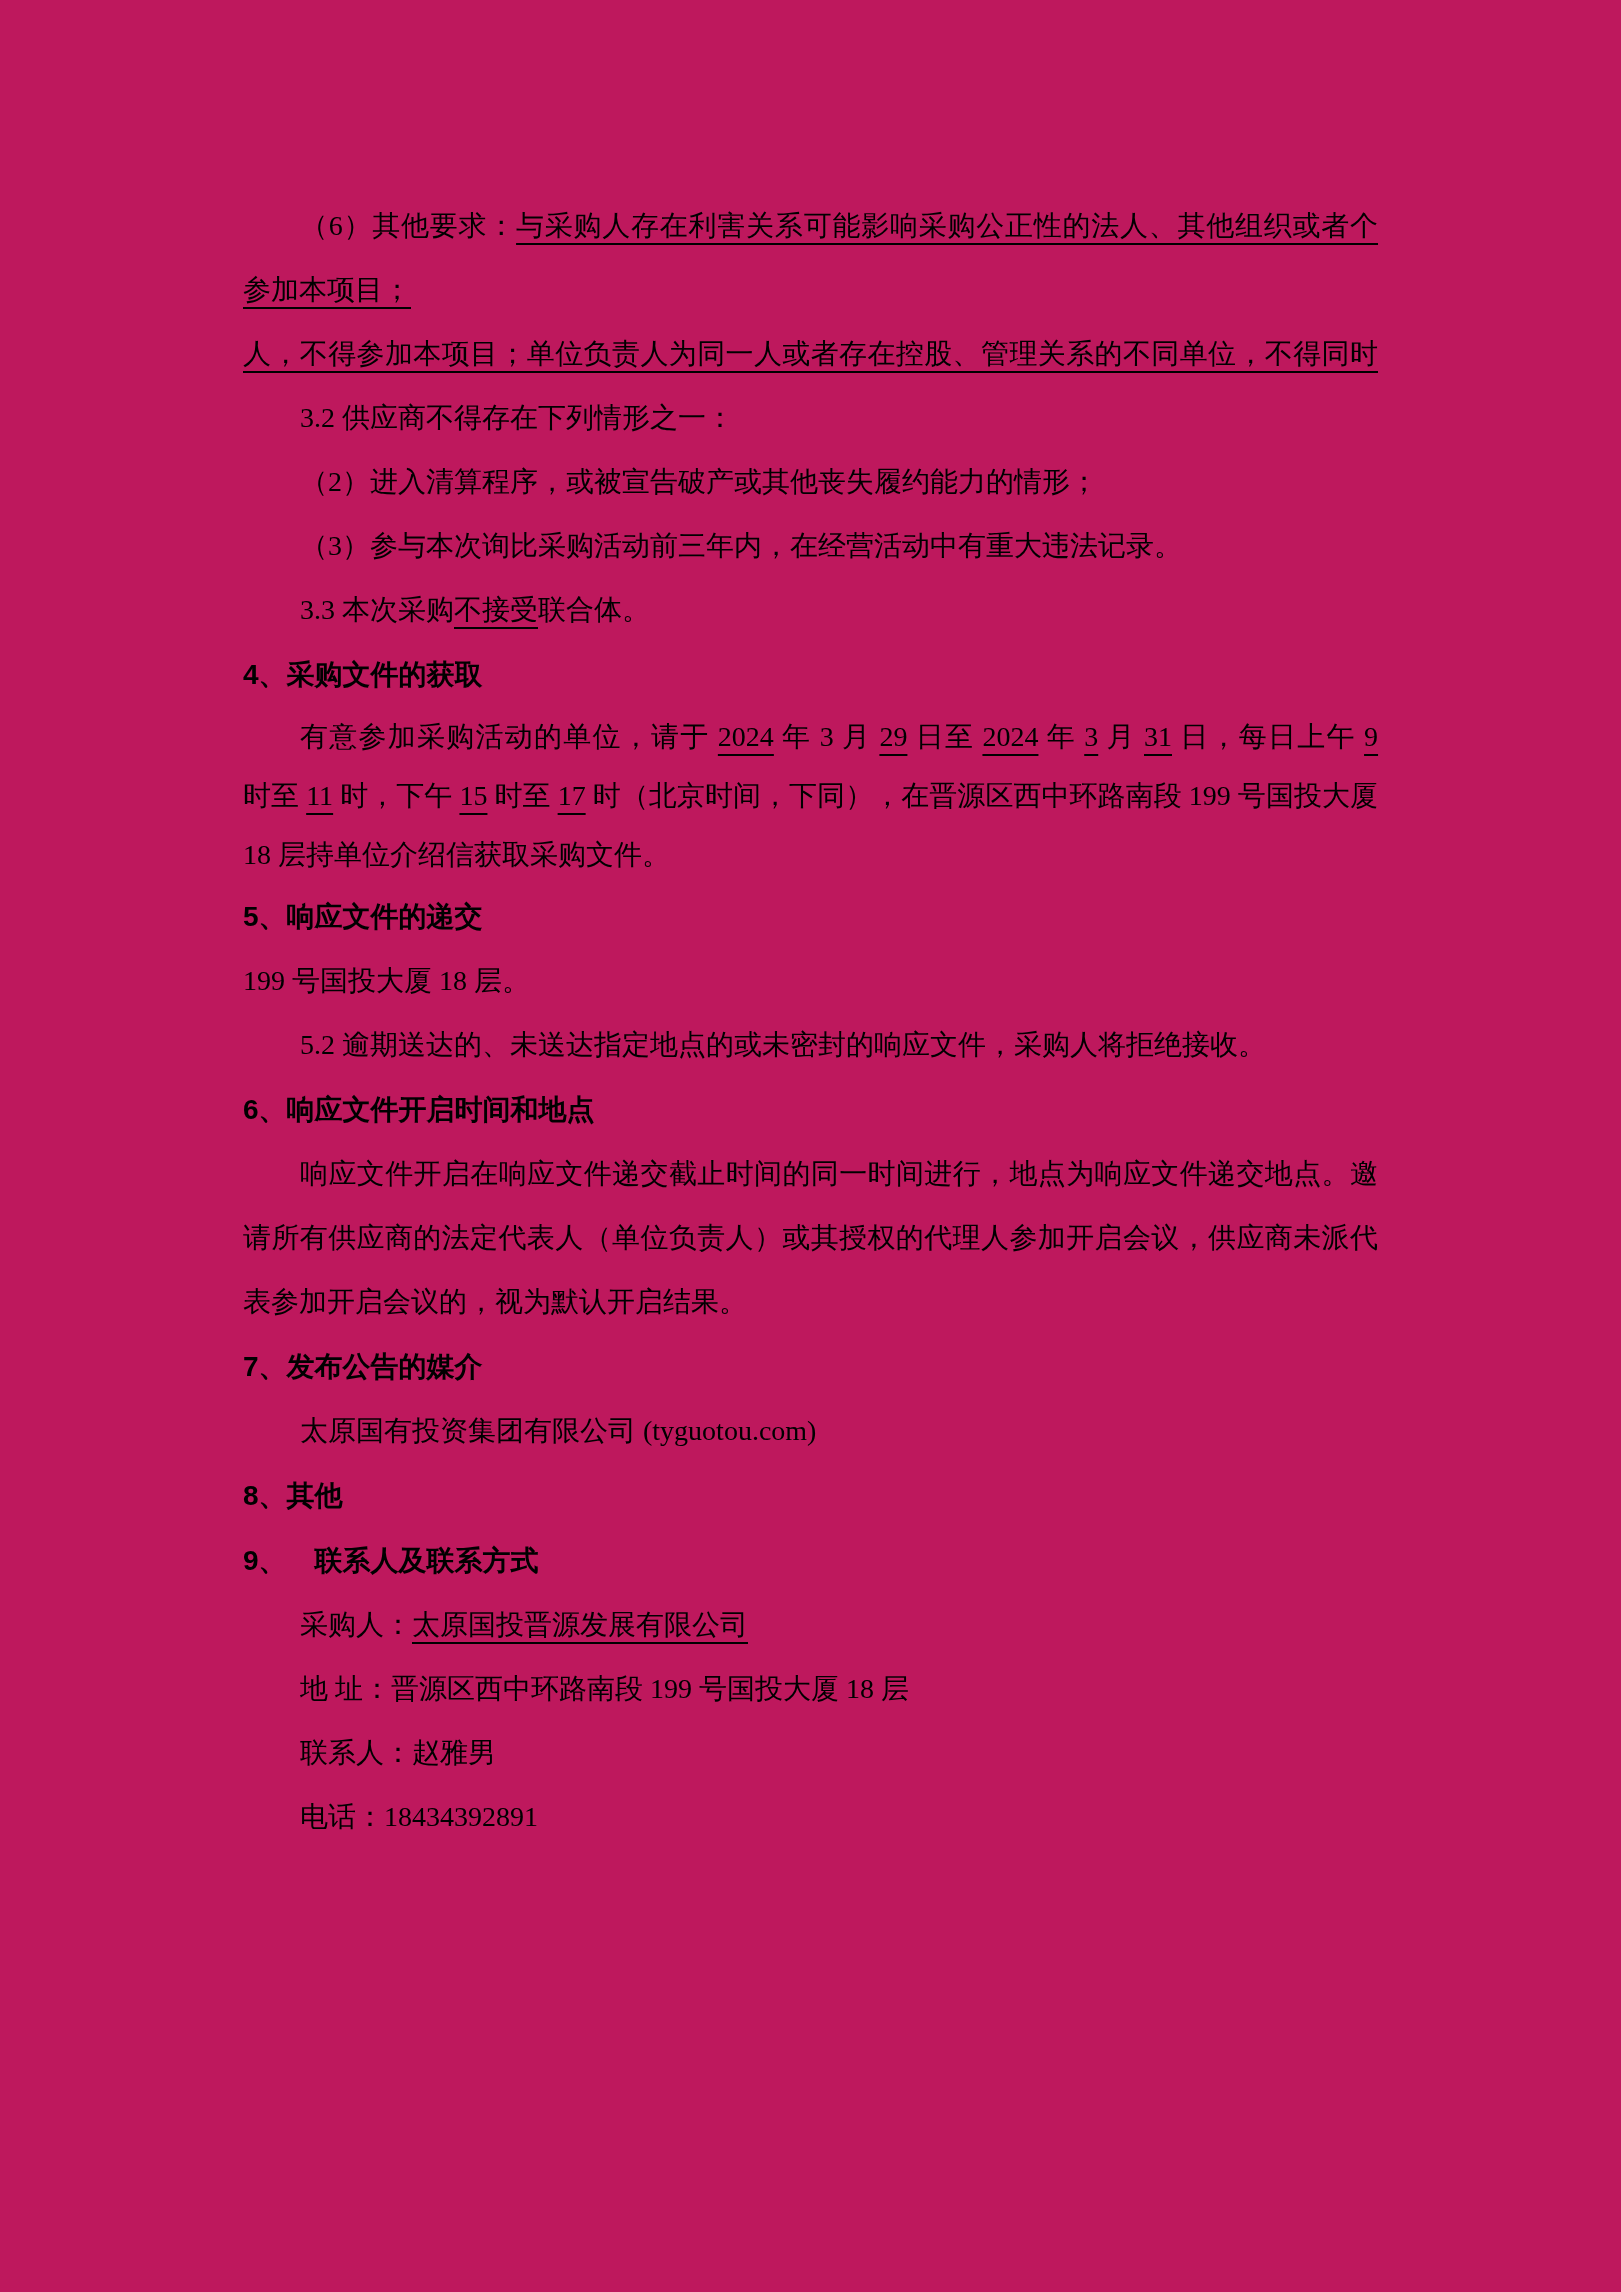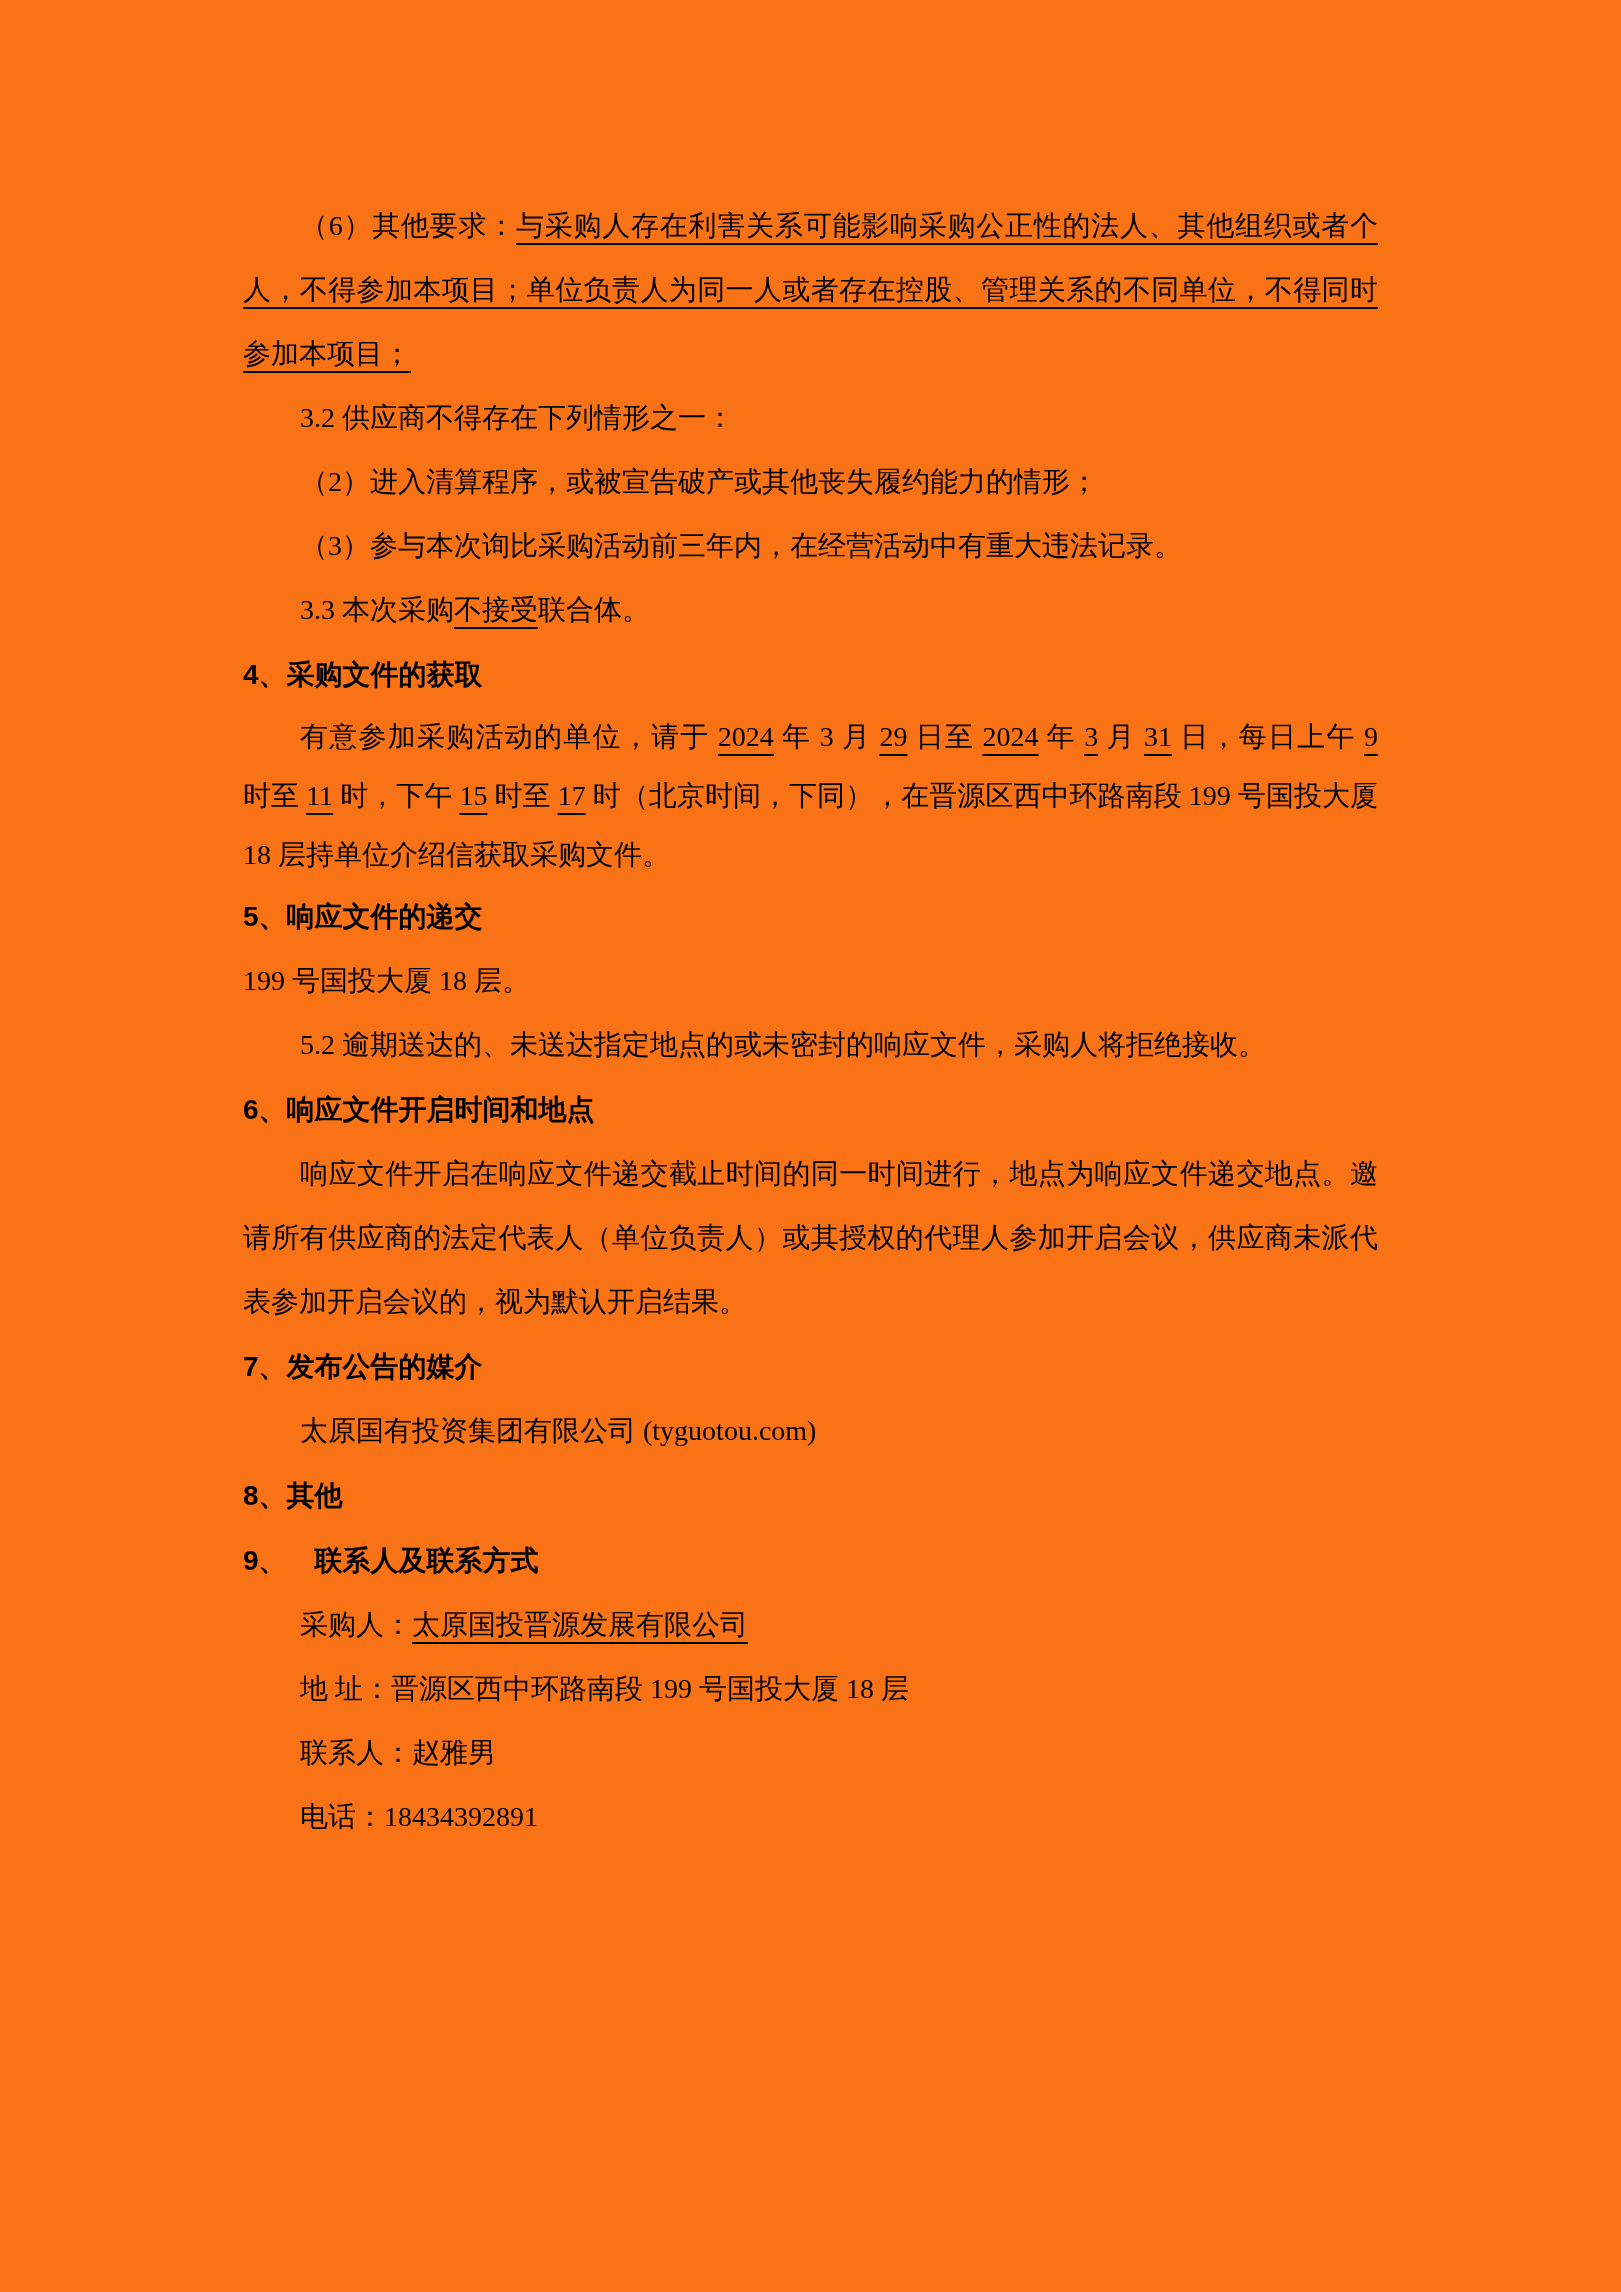--- a/index.html
+++ b/index.html
@@ -4,21 +4,21 @@
 <style>
   html, body {
     margin: 0;
     padding: 0;
     background: #ffffff;
   }
   .page {
     position: relative;
     width: 1621px;
     height: 2293px;
-    background: #f97316;
+    background: #be185d;
     color: #000000;
     overflow: hidden;
     font-family: "Liberation Serif", "DejaVu Serif", serif;
   }
   .content {
     position: absolute;
     left: 243px;
     top: 194px;
     width: 1135px;
   }
@@ -52,22 +52,22 @@
     text-underline-offset: 7.8px;
   }
 </style>
 </head>
 <body>
 
 <div class="page">
   <div class="content">
       <div class="block para">
         <div class="line indent fill"><span class="seg">（6）其他要求：</span><span class="seg u">与采购人存在利害关系可能影响采购公正性的法人、其他组织或者个</span></div>
+        <div class="line"><span class="seg u">参加本项目；</span></div>
         <div class="line fill"><span class="seg u">人，不得参加本项目；单位负责人为同一人或者存在控股、管理关系的不同单位，不得同时</span></div>
-        <div class="line"><span class="seg u">参加本项目；</span></div>
       </div>
       <div class="block para">
         <div class="line indent"><span class="seg">3.2 供应商不得存在下列情形之一：</span></div>
       </div>
       <div class="block para">
         <div class="line indent"><span class="seg">（2）进入清算程序，或被宣告破产或其他丧失履约能力的情形；</span></div>
       </div>
       <div class="block para">
         <div class="line indent"><span class="seg">（3）参与本次询比采购活动前三年内，在经营活动中有重大违法记录。</span></div>
       </div>

